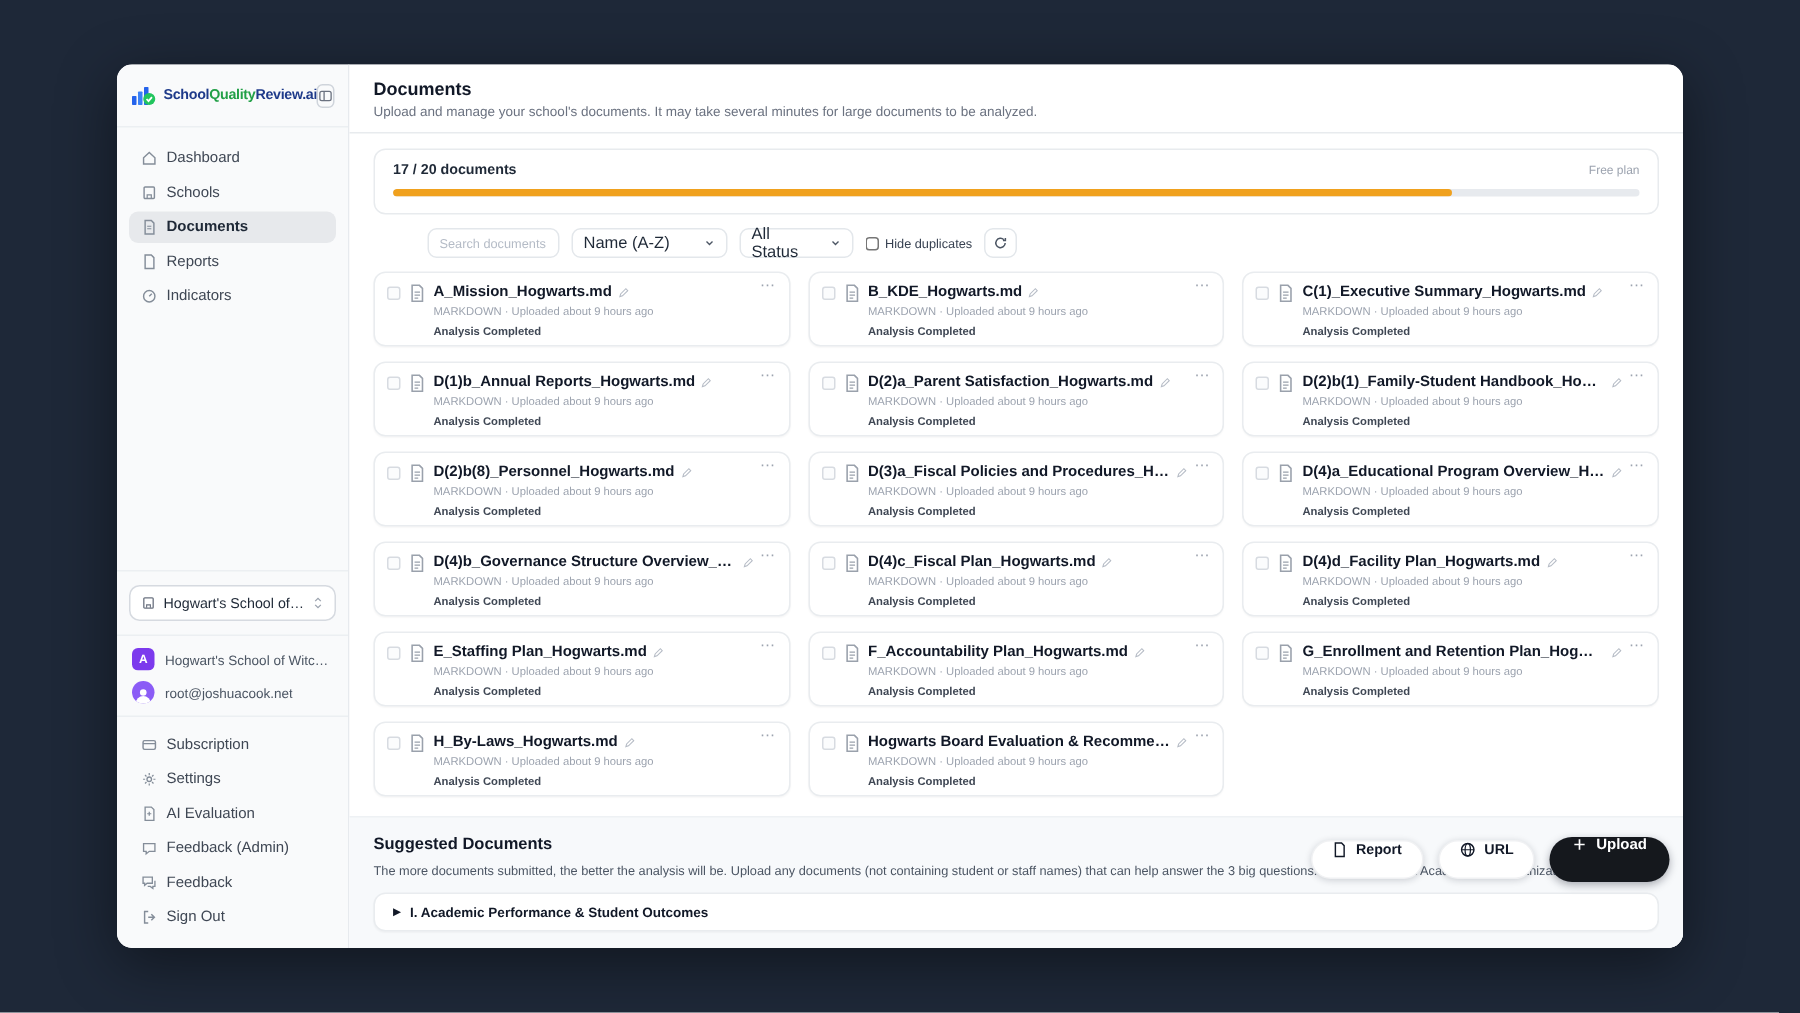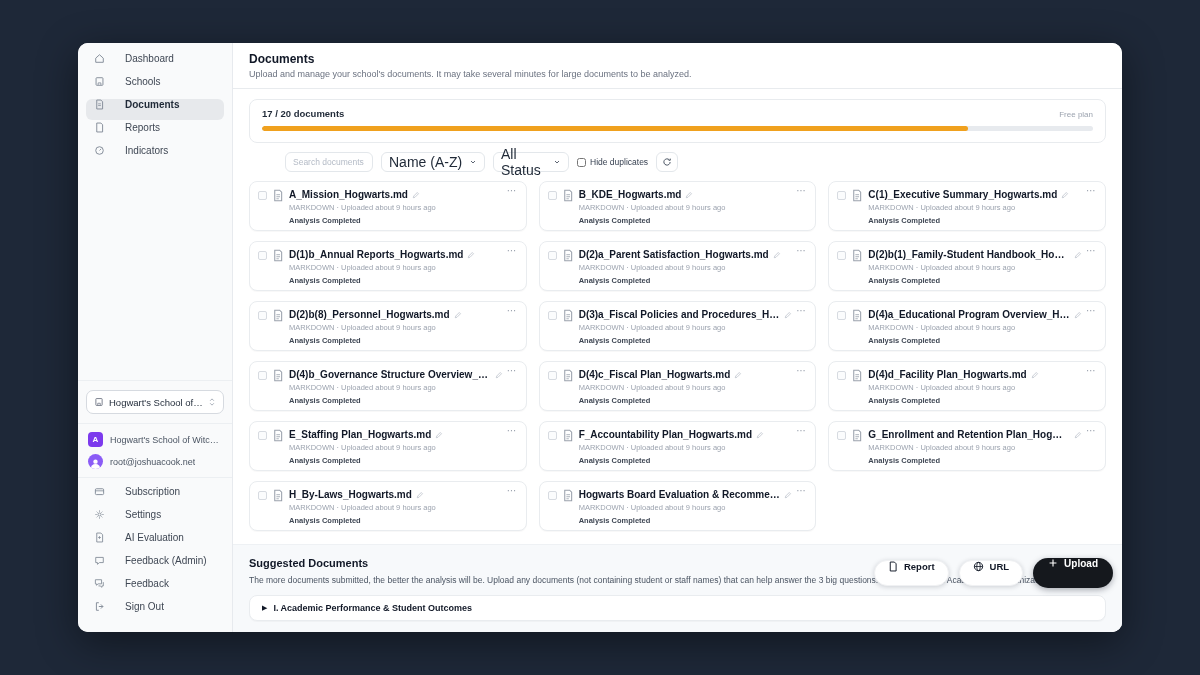--- a/index.html
+++ b/index.html
@@ -25,21 +25,21 @@
     padding:0 9px; border-bottom:1px solid #eceff2;
   }
   .brand { display:flex; align-items:center; gap:4px; }
   .brand-text { font-size:9.5px; font-weight:700; letter-spacing:-0.2px; white-space:nowrap; }
   .brand-text .b-school,.brand-text .b-review { color:#1e3a8a; }
   .brand-text .b-quality { color:#22a047; }
   .collapse-btn { width:16px; height:16px; border:1px solid #cfd4db; border-radius:4px;
     display:flex; align-items:center; justify-content:center; color:#6b7280; background:#f9fafb; }
   .nav { padding:10px 8px 0; display:flex; flex-direction:column; gap:2px; }
   .nav-item {
-    display:flex; gap:20px; height:21px; padding:0 8px;
+    display:flex; align-items:center; gap:6px; height:21px; padding:0 8px;
     border-radius:6px; color:#3f4754; font-size:10px; cursor:default; white-space:nowrap;
   }
   .nav-item .icn { color:#848d99; display:flex; }
   .nav-item.active { background:#e7e9ec; color:#1f2937; font-weight:600; }
   .side-spacer { flex:1; }
   .school-select {
     margin:7px 8px; height:24px; border:1px solid #d6dae0; background:#fff; border-radius:7px;
     display:flex; align-items:center; gap:5px; padding:0 7px; font-size:9.5px; color:#1f2937;
   }
   .school-select .lbl { flex:1; white-space:nowrap; overflow:hidden; text-overflow:ellipsis; font-weight:500; }
@@ -67,21 +67,21 @@
   .progress-fill { height:100%; background:#f0a11e; border-radius:99px; width:0; }
   .filter-row { margin:9px 16px 9px; display:flex; align-items:center; gap:8px;padding-left:36px; }
   .search-input {
     width:88px; height:20px; border:1px solid #e3e7eb; border-radius:6px; font-size:8.5px;
     padding:0 7px; color:#374151; outline:none; font-family:inherit; background:#fff;
   }
   .search-input::placeholder { color:#b4bbc6; }
   .select-box {
     height:20px; border:1px solid #e3e7eb; border-radius:6px; background:#fff;
     display:flex; align-items:center; justify-content:space-between; gap:6px;
-    font-size:14px; color:#1f2937; font-weight:500; padding:0 7px;
+    font-size:11px; color:#1f2937; font-weight:500; padding:0 7px;
   }
   .select-sort { width:104px; }
   .select-status { width:76px; }
   .chk-wrap { display:flex; align-items:center; gap:4px; font-size:8.5px; color:#374151; }
   .chk-wrap input { width:9px; height:9px; accent-color:#6b7280; }
   .refresh-btn { width:22px; height:20px; border:1px solid #e3e7eb; border-radius:6px; background:#fff;
     display:flex; align-items:center; justify-content:center; color:#4b5563; }
   
   .doc-grid { margin:0 16px; display:grid; grid-template-columns:repeat(3,1fr); gap:10px 12px; }
   .doc-card {
@@ -118,20 +118,40 @@
     box-shadow:0 2px 6px rgba(16,24,40,.35); }
   .pill .icn { display:flex; }
   svg { display:block; }
 </style>
 </head>
 <body>
 
 <div class="window">
 
   <aside class="sidebar">
+    <div class="sidebar-header">
+      <div class="brand">
+        <span>
+          <svg width="18" height="15" viewBox="0 0 18 15">
+            <rect x="1" y="8" width="3" height="6" rx="0.5" fill="#2563eb"></rect>
+            <rect x="5" y="5" width="3" height="9" rx="0.5" fill="#3b82f6"></rect>
+            <rect x="9" y="2" width="3" height="12" rx="0.5" fill="#2563eb"></rect>
+            <circle cx="12.5" cy="10" r="4" fill="#22c55e"></circle>
+            <path d="M10.7 10l1.3 1.4 2.3-2.6" stroke="#fff" stroke-width="1.2" fill="none"></path>
+          </svg>
+        </span>
+        <span class="brand-text"><span class="b-school">School</span><span class="b-quality">Quality</span><span class="b-review">Review.ai</span></span>
+      </div>
+      <span class="collapse-btn">
+        <svg width="10" height="10" viewBox="0 0 16 16">
+            <rect x="2" y="3" width="12" height="10" rx="2" fill="none" stroke="currentColor" stroke-width="1.4"></rect>
+            <line x1="6.5" y1="3" x2="6.5" y2="13" stroke="currentColor" stroke-width="1.4"></line>
+          </svg>
+      </span>
+    </div>
 
     <nav class="nav">
       <div class="nav-item">
         <span class="icn">
             <svg width="11" height="11" viewBox="0 0 16 16">
               <path d="M2.5 7.5 8 2.5l5.5 5v6h-11z" fill="none" stroke="currentColor" stroke-width="1.4"></path>
             </svg>
           </span>
         <span>Dashboard</span>
       </div>

